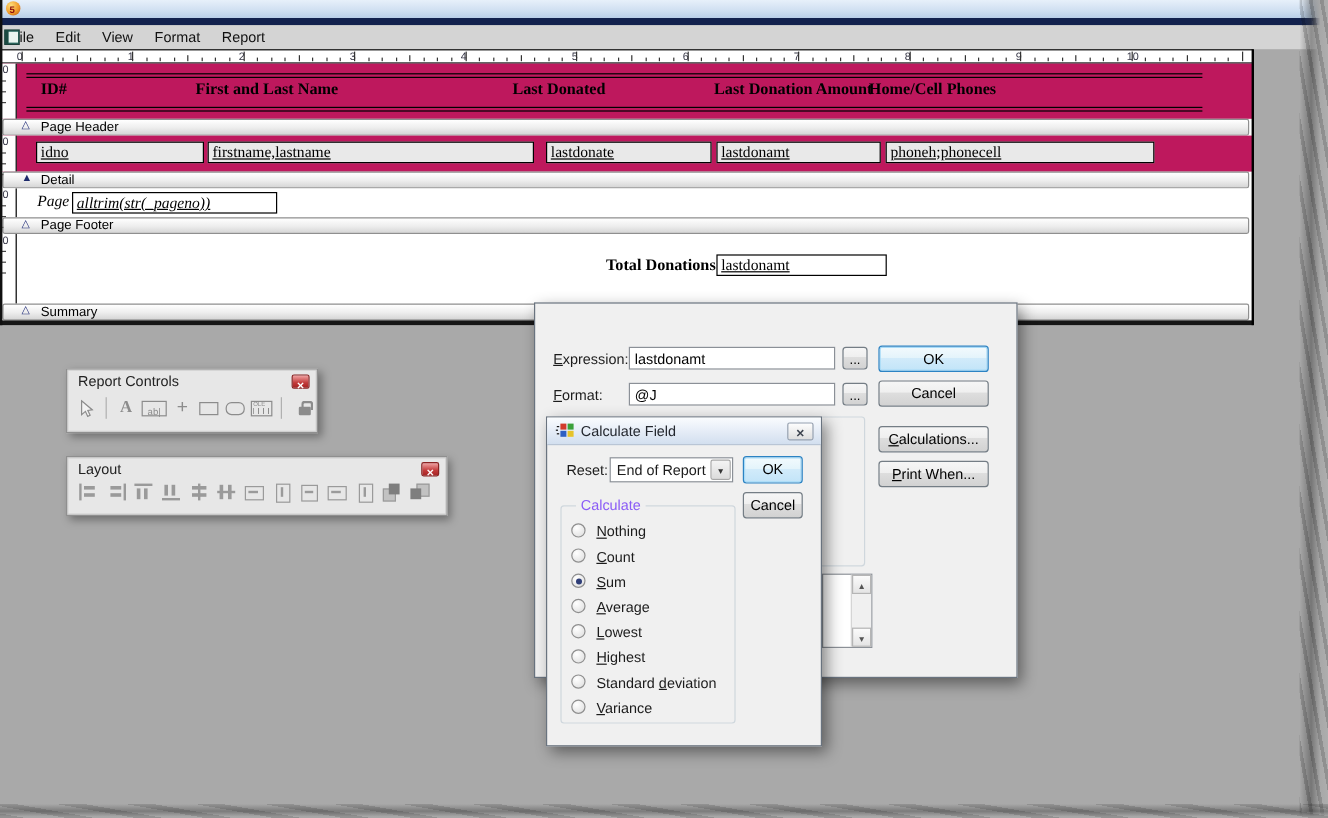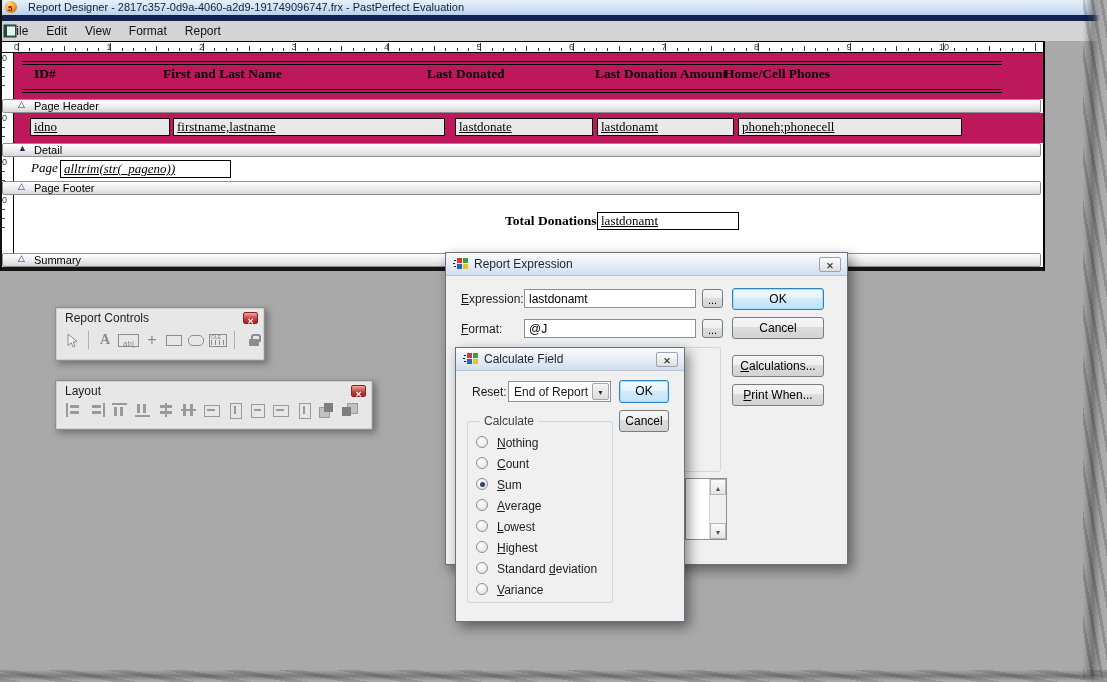--- a/index.html
+++ b/index.html
@@ -116,21 +116,21 @@
   .tbox{position:absolute;height:19px;border:1px solid #8b9097;background:#fff;
     font:12px "Liberation Sans",sans-serif;color:#000;padding:1px 4px;}
   .btn{position:absolute;border:1px solid #747d85;border-radius:3px;
     background:linear-gradient(#f6f6f6,#efefef 45%,#dedede 46%,#d2d2d2);
     font-size:12px;color:#000;text-align:center;}
   .btn.default{border:1px solid #2c83c3;box-shadow:inset 0 0 0 1px #a8dbf7;
     background:linear-gradient(#f3fafd,#e4f4fb 45%,#d2ebfa 46%,#c2e4f8);}
   .btn .bl{display:inline-block;padding-top:3px;}
   .dots{font-size:11px;line-height:14px;}
   .groupbox{position:absolute;border:1px solid #cfd7dd;border-radius:3px;background:#f0f0f0;}
-  .grouplabel{position:absolute;left:12px;top:-8px;background:#f0f0f0;padding:0 4px;color:#404040;}
+  .grouplabel{position:absolute;left:12px;top:-8px;background:#f0f0f0;padding:0 4px;color:#8b5cf6;}
   .dropdown{position:absolute;height:21px;border:1px solid #8b9097;background:#fff;}
   .dd-val{position:absolute;left:5px;top:3px;font-size:12px;white-space:nowrap;}
   .dd-btn{position:absolute;right:1px;top:1px;width:17px;height:17px;border:1px solid #a7a7a7;border-radius:2px;
     background:linear-gradient(#f4f4f4,#dcdcdc);text-align:center;}
   .dd-btn::before{content:"▼";font-size:7px;color:#333;line-height:16px;}
   .radio-row{position:absolute;left:8px;height:16px;}
   .radio-circle{position:absolute;left:0;top:1px;width:12px;height:12px;border:1px solid #8f8f8f;border-radius:50%;
     background:radial-gradient(circle at 35% 30%,#ffffff,#dcdcdc);}
   .radio-circle.sel::after{content:"";position:absolute;left:3px;top:3px;width:5px;height:5px;border-radius:50%;background:#2f3e78;}
   .radio-label{position:absolute;left:21px;top:1px;white-space:nowrap;}
@@ -148,21 +148,20 @@
     background:repeating-linear-gradient(10deg,rgba(0,0,0,.13) 0 4px,rgba(0,0,0,0) 4px 10px),
       linear-gradient(to bottom,rgba(55,55,55,0) 0,rgba(55,55,55,.4) 50%,#a8a8a8 88%);}
 </style>
 </head>
 <body>
 
 <div class="screen">
 
   <div class="titlebar">
     <span class="app-ico"></span>
-    <span class="ttl">Report Designer - 2817c357-0d9a-4060-a2d9-191749096747.frx - PastPerfect Evaluation</span>
   </div>
   <div class="navy-strip"></div>
 
   <div class="menubar">
     <span class="book">
       <svg width="14" height="14">
           <rect x="1" y="1" width="12" height="12" fill="#2d6e64" stroke="#1b3f39"></rect>
           <rect x="4" y="2.5" width="8" height="9" fill="#e9f4ef"></rect>
           <rect x="1" y="1" width="3" height="12" fill="#1c4a42"></rect>
         </svg>
@@ -377,35 +376,20 @@
       <span class="li li-sameh"></span>
       <span class="li li-samesize"></span>
       <span class="li li-samew"></span>
       <span class="li li-sameh"></span>
       <span class="li li-front"></span>
       <span class="li li-back"></span>
     </div>
   </div>
 
   <div class="dialog" style="left:445px;top:252px;width:403px;height:313px;z-index:10;">
-    <div class="dlg-title">
-      <span class="winflag">
-        <svg width="16" height="14" viewBox="0 0 16 14">
-            <rect x="1" y="3" width="2" height="1" fill="#111"></rect>
-            <rect x="0" y="6" width="2" height="1" fill="#111"></rect>
-            <rect x="1" y="9" width="2" height="1" fill="#111"></rect>
-            <rect x="4" y="1" width="5" height="5" fill="#d23b2c"></rect>
-            <rect x="10" y="1" width="5" height="5" fill="#3ba13b"></rect>
-            <rect x="4" y="7" width="5" height="5" fill="#2e5fc2"></rect>
-            <rect x="10" y="7" width="5" height="5" fill="#e6c32a"></rect>
-          </svg>
-      </span>
-      <span class="dtxt">Report Expression</span>
-      <div class="dlg-close"></div>
-    </div>
 
     <span class="dlbl" style="left:15px;top:39px;"><i class="np"></i><i class="u">E</i><i class="np">xpression:</i></span>
     <input class="tbox" style="left: 78px; top: 36px; width: 172px;" value="lastdonamt">
     <div class="btn" style="left:256px;top:36px;width:21px;height:19px;"><span class="bl dots">...</span></div>
     <div class="btn default" style="left:286px;top:35px;width:92px;height:22px;"><span class="bl">OK</span></div>
 
     <span class="dlbl" style="left:15px;top:69px;"><i class="np"></i><i class="u">F</i><i class="np">ormat:</i></span>
     <input class="tbox" style="left: 78px; top: 66px; width: 172px;" value="@J">
     <div class="btn" style="left:256px;top:66px;width:21px;height:19px;"><span class="bl dots">...</span></div>
     <div class="btn" style="left:286px;top:64px;width:92px;height:22px;"><span class="bl">Cancel</span></div>

